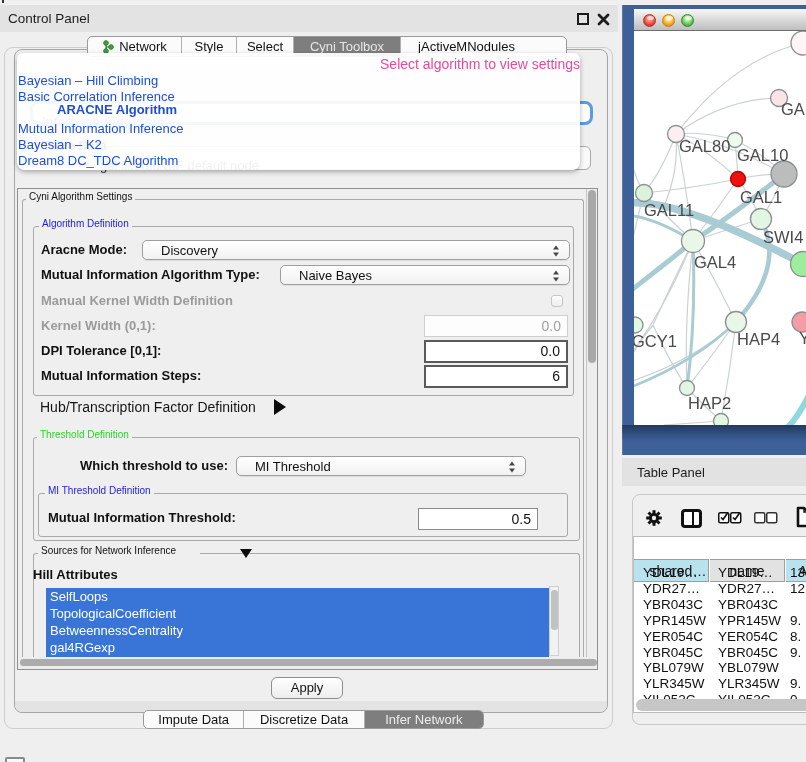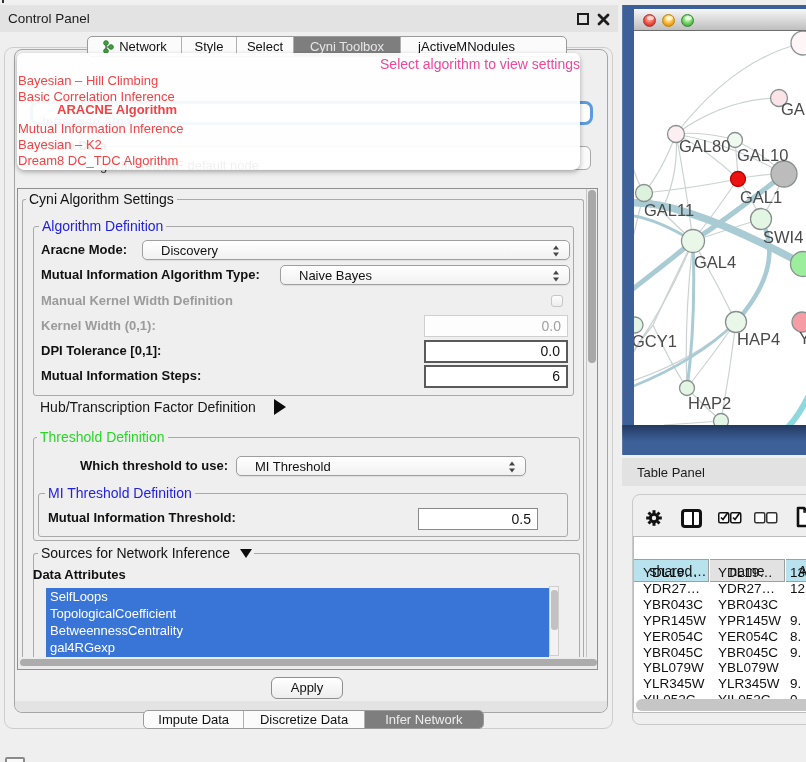--- a/index.html
+++ b/index.html
@@ -26,33 +26,33 @@
 #ghostcombo1 { left:30px; top:101px; width:563px; height:24px; border:3px solid #5b9be0; border-radius:8px; background:#fff; }
 #ghostcombo2 { left:100px; top:146px; width:491px; height:24px; border:1px solid #a9a9a9; border-radius:6px; background:#fafafa; }
 
 #scrollpane { left:17px; top:188px; width:581px; height:482px; border:1px solid #8f8f8f; background:#efefef; }
 #vtrack { left:586px; top:189px; width:11px; height:480px; background:#ededed; border-left:1px solid #c6c6c6; }
 #vthumb { left:588px; top:190px; width:8px; height:173px; background:#a8a8a8; border-radius:4px; }
 #htrack { left:18px; top:657px; width:579px; height:12px; background:#ececec; }
 #hthumb { left:20px; top:659px; width:577px; height:7px; background:#acacac; border-radius:4px; }
 
 .group { position:absolute; border:1px solid #a9a9a9; border-radius:3px; }
-.gtitle { position:absolute; top:-9px; background:#efefef; padding:0 3px; font-size:14px; }
+.gtitle { position:absolute; top:-9px; background:#efefef; padding:0 3px; font-size:10px; }
 
 .lbl { position:absolute; font-size:13px; font-weight:bold; color:#111; white-space:nowrap; line-height:14px; }
 .lbl.dis { color:#9b9b9b; }
 .combo { position:absolute; border:1px solid #9f9f9f; border-radius:5px; background:linear-gradient(#ffffff,#f1f1f1); font-size:13px; color:#111; display:flex; align-items:center; }
 .combo .ctext { padding-left:18px; }
 .combo .arr { position:absolute; right:9px; top:3px; }
 .combo { box-shadow:0 1px 1px rgba(0,0,0,0.08); }
 .field { position:absolute; background:#fff; font-size:14px; color:#111; text-align:right; padding-right:6px; line-height:20px; }
 
 #overlay { left:17px; top:53px; width:563px; height:117px; background:rgba(255,255,255,0.93); border-radius:6px 6px 8px 8px; box-shadow:0 2px 5px rgba(0,0,0,0.3); }
 #overlay .hint { position:absolute; left:0; right:0; top:3px; text-align:right; color:#ec4899; font-size:14px; }
-#overlay .item { position:absolute; left:1px; font-size:13px; color:#ef4444; white-space:nowrap; }
+#overlay .item { position:absolute; left:1px; font-size:13px; color:#1d4ed8; white-space:nowrap; }
 
 #attrlist { left:46px; top:588px; width:503px; height:69px; background:#3875d7; }
 #attrlist div { font-size:13px; color:#fff; padding-left:4px; height:17px; line-height:17px; }
 #listtrack { left:549px; top:586px; width:10px; height:70px; background:#f2f2f2; border:1px solid #cfcfcf; }
 #listthumb { left:551px; top:590px; width:7px; height:40px; background:#c2c2c2; border-radius:3px; }
 
 #applybtn { left:271px; top:677px; width:72px; height:22px; border:1px solid #8e8e8e; border-radius:6px; background:linear-gradient(#ffffff,#ededed); font-size:13px; color:#111; text-align:center; line-height:20px; }
 #btabbar { left:143px; top:710px; width:341px; height:19px; background:#fbfbfb; border:1px solid #9a9a9a; border-radius:5px; display:flex; align-items:center; font-size:13px; color:#111; }
 #btabbar .tab { height:100%; display:flex; align-items:center; justify-content:center; }
 #btabbar .sep { width:1px; height:100%; background:#b0b0b0; }
@@ -171,21 +171,21 @@
 <div class="group" style="left:38px; top:493px; width:530px; height:44px;">
   <span class="gtitle" style="left:6px; color:#2222dd;">MI Threshold Definition</span>
 </div>
 <div class="lbl" style="left:48px; top:511px;">Mutual Information Threshold:</div>
 <div class="field" style="left:418px; top:508px; width:120px; height:22px; border:1px solid #8a8a8a;">0.5</div>
 
 <div class="group" style="left:33px; top:553px; width:547px; height:116px; border-bottom:none;">
   <span class="gtitle" style="left:4px; color:#111; padding-right:24px;">Sources for Network Inference</span>
 </div>
 <div class="abs" style="left:240px; top:549px; width:0; height:0; border-top:9px solid #0c0c0c; border-left:6.5px solid transparent; border-right:6.5px solid transparent;"></div>
-<div class="lbl" style="left:33px; top:568px;">Data Attributes</div>
+<div class="lbl" style="left:33px; top:568px;">Hill Attributes</div>
 <div class="abs" id="attrlist">
   <div>SelfLoops</div>
   <div>TopologicalCoefficient</div>
   <div>BetweennessCentrality</div>
   <div>gal4RGexp</div>
 </div>
 <div class="abs" id="listtrack"></div>
 <div class="abs" id="listthumb"></div>
 <div class="abs" id="htrack"></div>
 <div class="abs" id="hthumb"></div>

